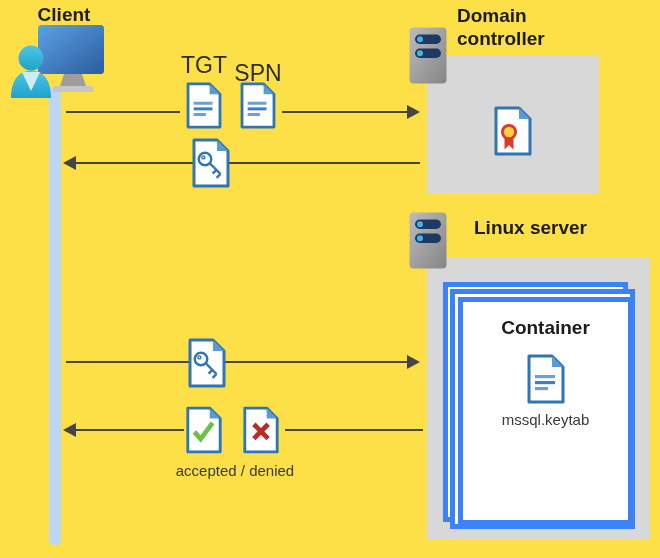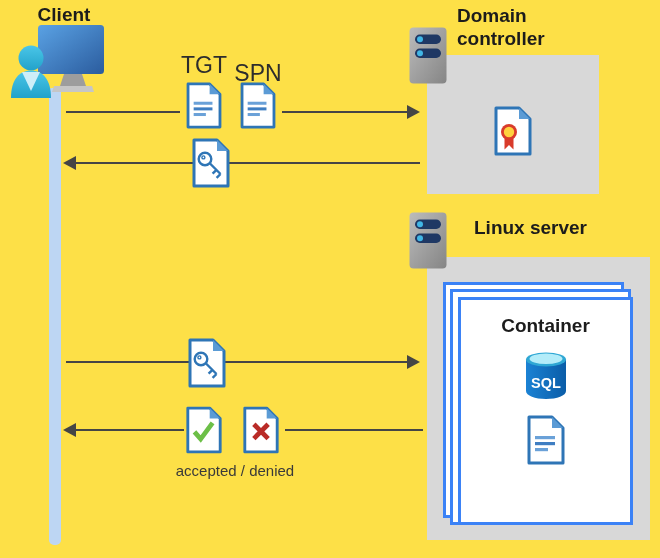--- a/index.html
+++ b/index.html
@@ -16,21 +16,21 @@
   
   .timeline{left:49px;top:88px;width:12px;height:457px;background:#bdd6f3;
             border-radius:3px 3px 5px 5px;z-index:0;}
 
   
   .zone{background:#d8d8d8;z-index:1;}
   .dc-box{left:427px;top:55px;width:172px;height:139px;}
   .linux-box{left:427px;top:257px;width:223px;height:283px;}
 
   
-  .card{background:#ffffff;border:3px solid #3b82f6;z-index:2;}
+  .card{background:#ffffff;border:5px solid #3b82f6;z-index:2;}
   .card-back{left:443px;top:282px;width:175px;height:230px;}
   .card-mid{left:450px;top:289px;width:175px;height:230px;}
   .card-front{left:458px;top:297px;width:175px;height:228px;z-index:3;
               display:flex;flex-direction:column;align-items:center;padding-top:14px;box-sizing:border-box;}
   .card-front .sql-ic{margin-top:13px;}
   .card-front .keytab-doc{margin-top:14px;}
   .card-front .keytab-label{margin-top:6px;}
 
   
   .line{position:absolute;height:2px;background:#454545;z-index:2;}
@@ -152,37 +152,30 @@
       <rect x="7" y="21.5" width="26" height="9.5" rx="4.75" fill="#1f3864"></rect>
       <circle cx="12" cy="26.2" r="3" fill="#41b6e6"></circle>
     </svg>
   </div>
   <div class="abs label heading" style="left:458px;top:216px;margin-left:16px;">Linux server</div>
 
   <div class="abs card card-back"></div>
   <div class="abs card card-mid"></div>
   <div class="abs card card-front">
     <div class="heading">Container</div>
-    <div class="sql-ic">
-      <svg width="44" height="50" viewBox="0 0 44 50">
-        <path d="M2 9.5 V41 C2 45.5 11 49 22 49 C33 49 42 45.5 42 41 V9.5 Z" fill="url(#sqlGrad)"></path>
-        <ellipse cx="22" cy="9.5" rx="20" ry="7" fill="#2fa7d4"></ellipse>
-        <ellipse cx="22" cy="8.8" rx="16.5" ry="5.2" fill="#b3ecf9"></ellipse>
-        <text x="22" y="37.5" text-anchor="middle" font-size="14.5" font-weight="bold" fill="#ffffff" font-family="Liberation Sans, sans-serif">SQL</text>
-      </svg>
-    </div>
     <div class="keytab-doc">
       <svg width="42" height="52" viewBox="0 0 42 50">
         <path d="M4 2 H27 L38 13 V48 H4 Z" fill="#fff" stroke="#2e75b6" stroke-width="3" stroke-linejoin="round"></path>
         <path d="M27 2 V13 H38 Z" fill="#5b9bd5"></path>
         <rect x="10" y="21" width="20" height="3.2" fill="#6aa1d8"></rect>
         <rect x="10" y="27" width="20" height="3.2" fill="#3f7ec2"></rect>
         <rect x="10" y="33" width="13" height="3.2" fill="#6aa1d8"></rect>
       </svg>
     </div>
+    <div class="keytab-label big-plain">mssql.keytab</div>
   </div>
 
   <div class="abs line" style="left:66px;top:361px;width:342px;"></div>
   <div class="abs head head-right" style="left:407px;top:355px;"></div>
   <div class="abs icon" style="left:186px;top:338px;">
     <svg width="42" height="50" viewBox="0 0 42 50">
       <path d="M4 2 H27 L38 13 V48 H4 Z" fill="#fff" stroke="#2e75b6" stroke-width="3" stroke-linejoin="round"></path>
       <path d="M27 2 V13 H38 Z" fill="#5b9bd5"></path>
       <circle cx="15" cy="21" r="6.3" fill="none" stroke="#2e75b6" stroke-width="2.4"></circle>
       <circle cx="13.4" cy="19.4" r="1.5" fill="none" stroke="#2e75b6" stroke-width="1.4"></circle>

